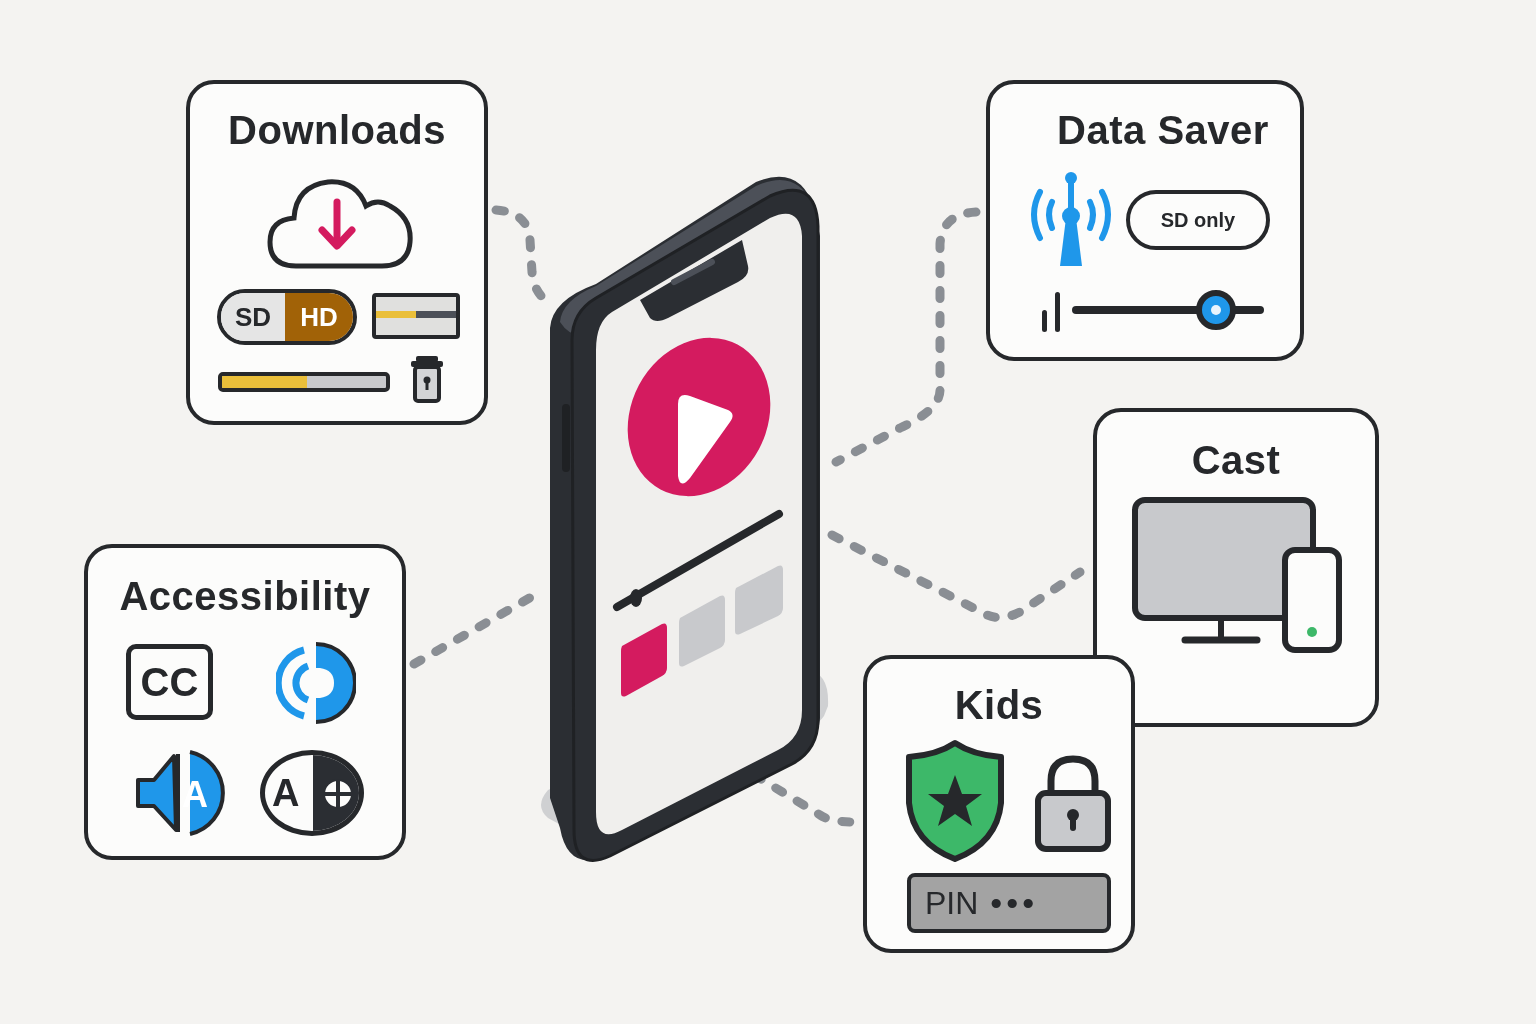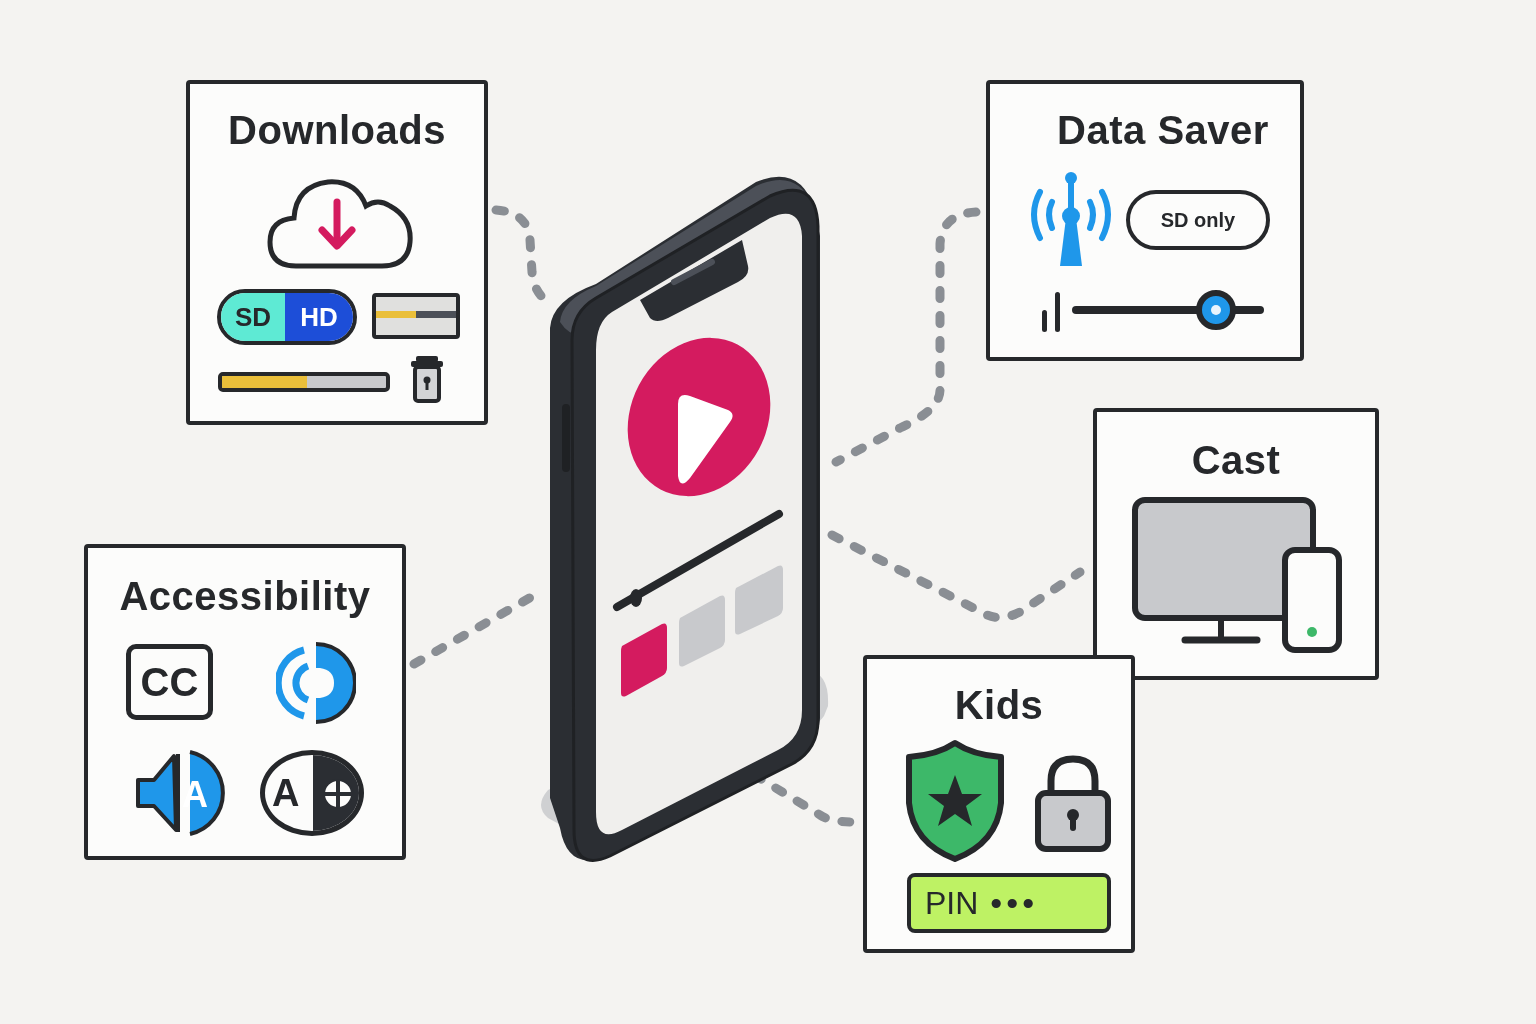--- a/index.html
+++ b/index.html
@@ -5,21 +5,21 @@
   html, body { margin:0; padding:0; }
   body {
     width:1536px; height:1024px; overflow:hidden;
     background:#f4f3f1;
     font-family:"Liberation Sans", "DejaVu Sans", sans-serif;
     position:relative;
   }
   .layer { position:absolute; left:0; top:0; width:1536px; height:1024px; }
   .card {
     position:absolute; box-sizing:border-box;
-    background:#fcfcfb; border:4px solid #26282b; border-radius:4px;
+    background:#fcfcfb; border:4px solid #26282b; border-radius:28px;
   }
   .card-title {
     position:absolute; left:0; right:0; text-align:center;
     font-weight:bold; color:#26282b; font-size:40px; letter-spacing:0.5px;
   }
   .abs { position:absolute; }
   .pill {
     position:absolute; box-sizing:border-box; border:4px solid #26282b;
     border-radius:30px; overflow:hidden; display:flex;
     font-weight:bold; font-size:26px; color:#26282b;
@@ -64,22 +64,22 @@
 </svg>
 
 <div class="card" style="left:186px;top:80px;width:302px;height:345px;">
   <div class="card-title" style="top:24px;">Downloads</div>
   <svg class="abs" style="left:76px;top:88px;" width="150" height="100" viewBox="0 0 150 100">
     <path d="M30 94 Q4 94 4 70 Q4 48 28 46 Q30 14 62 10 Q90 8 100 34 Q112 26 124 34 Q146 46 144 70 Q142 94 116 94 Z" fill="#fcfcfb" stroke="#26282b" stroke-width="5"></path>
     <line x1="71" y1="30" x2="71" y2="72" stroke="#d41b5f" stroke-width="7" stroke-linecap="round"></line>
     <polyline points="56,58 71,74 86,58" fill="none" stroke="#d41b5f" stroke-width="7" stroke-linecap="round" stroke-linejoin="round"></polyline>
   </svg>
   <div class="pill" style="left:27px;top:205px;width:140px;height:56px;">
-    <span style="width:64px;background:#5eead4;">SD</span>
-    <span style="flex:1;background:#1d4ed8;color:#fff;">HD</span>
+    <span style="width:64px;background:#e5e5e5;">SD</span>
+    <span style="flex:1;background:#a16207;color:#fff;">HD</span>
   </div>
   <div class="abs" style="left:182px;top:209px;width:88px;height:46px;box-sizing:border-box;border:4px solid #26282b;border-radius:4px;background:#e0e0de;">
     <div class="abs" style="left:0;top:14px;width:40px;height:7px;background:#eabf3a;"></div>
     <div class="abs" style="left:40px;top:14px;width:40px;height:7px;background:#4c5058;"></div>
   </div>
   <div class="abs" style="left:28px;top:288px;width:172px;height:20px;box-sizing:border-box;border:4px solid #26282b;border-radius:5px;background:#c8c9cc;overflow:hidden;">
     <div style="width:52%;height:100%;background:#eabf3a;"></div>
   </div>
   <svg class="abs" style="left:218px;top:270px;" width="38" height="50" viewBox="0 0 38 50">
     <rect x="8" y="2" width="22" height="6" rx="2" fill="#26282b"></rect>
@@ -110,21 +110,21 @@
   <div class="abs" style="left:52px;top:208px;width:20px;height:40px;">
     <div class="abs" style="left:0;top:18px;width:5px;height:22px;background:#26282b;border-radius:3px;"></div>
     <div class="abs" style="left:13px;top:0;width:5px;height:40px;background:#26282b;border-radius:3px;"></div>
   </div>
   <div class="abs" style="left:82px;top:222px;width:192px;height:8px;background:#26282b;border-radius:4px;"></div>
   <div class="abs" style="left:206px;top:206px;width:40px;height:40px;box-sizing:border-box;border:6px solid #26282b;border-radius:50%;background:#1f97ea;">
     <div style="position:absolute;left:9px;top:9px;width:10px;height:10px;border-radius:50%;background:#e9f4fd;"></div>
   </div>
 </div>
 
-<div class="card" style="left:1093px;top:408px;width:286px;height:272px;">
+<div class="card" style="left:1093px;top:408px;width:286px;height:319px;">
   <div class="card-title" style="top:26px;">Cast</div>
   <svg class="abs" style="left:34px;top:84px;" width="216" height="160" viewBox="0 0 216 160">
     <rect x="4" y="4" width="178" height="118" rx="10" fill="#c8c9cc" stroke="#26282b" stroke-width="6"></rect>
     <line x1="90" y1="122" x2="90" y2="142" stroke="#26282b" stroke-width="6"></line>
     <line x1="54" y1="144" x2="126" y2="144" stroke="#26282b" stroke-width="7" stroke-linecap="round"></line>
     <rect x="154" y="54" width="54" height="100" rx="10" fill="#fcfcfb" stroke="#26282b" stroke-width="6"></rect>
     <circle cx="181" cy="136" r="5" fill="#3db869"></circle>
   </svg>
 </div>
 
@@ -133,21 +133,21 @@
   <svg class="abs" style="left:36px;top:80px;" width="104" height="126" viewBox="0 0 104 126">
     <path d="M52 4 Q70 16 98 18 L98 64 Q94 104 52 120 Q10 104 6 64 L6 18 Q34 16 52 4 Z" fill="#3db869" stroke="#26282b" stroke-width="6" stroke-linejoin="round"></path>
     <path d="M52 36 L59 55 L79 55 L63 67 L69 87 L52 75 L35 87 L41 67 L25 55 L45 55 Z" fill="#26282b"></path>
   </svg>
   <svg class="abs" style="left:166px;top:94px;" width="80" height="102" viewBox="0 0 80 102">
     <path d="M18 46 L18 28 Q18 6 40 6 Q62 6 62 28 L62 46" fill="none" stroke="#26282b" stroke-width="7"></path>
     <rect x="5" y="40" width="70" height="56" rx="8" fill="#c8c9cc" stroke="#26282b" stroke-width="6"></rect>
     <circle cx="40" cy="62" r="6" fill="#26282b"></circle>
     <rect x="37" y="62" width="6" height="16" rx="3" fill="#26282b"></rect>
   </svg>
-  <div class="abs" style="left:40px;top:214px;width:204px;height:60px;box-sizing:border-box;border:4px solid #26282b;border-radius:8px;background:#bef264;display:flex;align-items:center;padding-left:14px;">
+  <div class="abs" style="left:40px;top:214px;width:204px;height:60px;box-sizing:border-box;border:4px solid #26282b;border-radius:8px;background:#a3a3a3;display:flex;align-items:center;padding-left:14px;">
     <span style="font-size:32px;color:#26282b;">PIN</span>
     <span style="font-size:34px;color:#26282b;margin-left:12px;letter-spacing:4px;">•••</span>
   </div>
 </div>
 
 <div class="card" style="left:84px;top:544px;width:322px;height:316px;">
   <div class="card-title" style="top:26px;">Accessibility</div>
   <div class="abs" style="left:38px;top:96px;width:87px;height:76px;box-sizing:border-box;border:5px solid #26282b;border-radius:10px;display:flex;align-items:center;justify-content:center;">
     <span style="font-weight:bold;font-size:40px;color:#26282b;">CC</span>
   </div>

